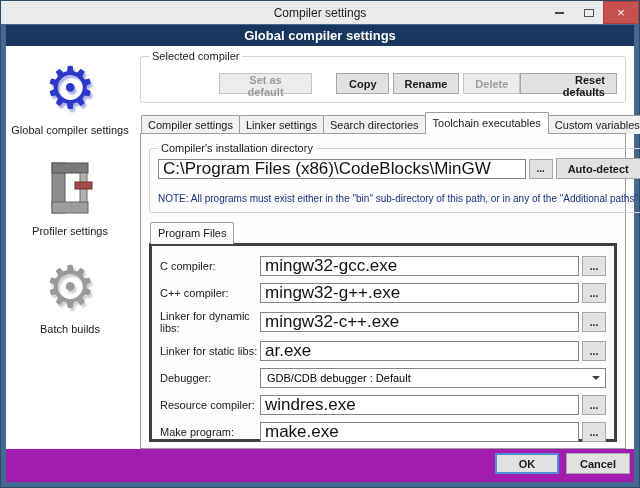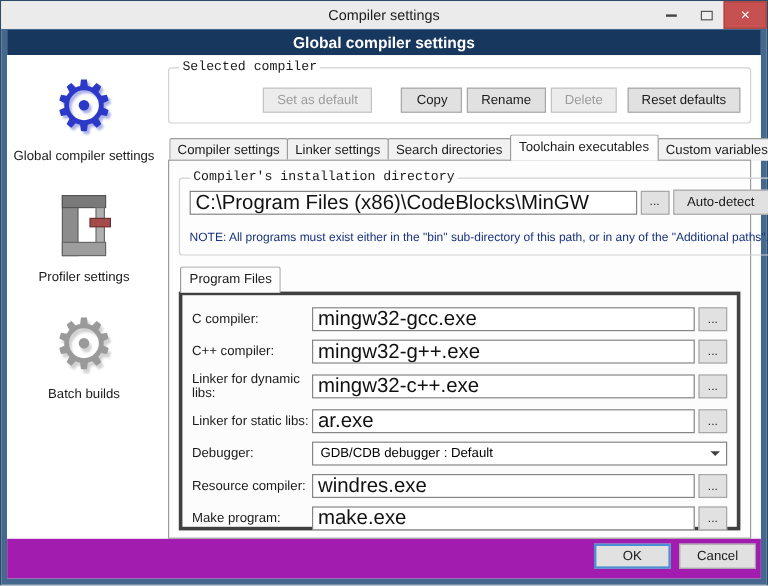--- a/index.html
+++ b/index.html
@@ -74,42 +74,42 @@
   
   .main {
     flex: 1; min-width: 0;
     display: flex; flex-direction: column;
     padding: 4px 8px 0 6px;
   }
   fieldset.group {
     border: 1px solid #d2d2d2; border-radius: 3px;
     margin: 0; padding: 4px 8px 8px;
   }
-  fieldset.group legend { font-size: 11px; color: #1a1a1a; padding: 0 3px; font-family: Liberation Mono, monospace; }
+  fieldset.group legend { font-size: 11px; color: #1a1a1a; padding: 0 3px; }
   
   .combo {
     height: 20px; border: 1px solid #858585; background: #fff;
     display: flex; align-items: center; position: relative;
     font-size: 11px; padding: 0 20px 0 6px; cursor: pointer;
     width: 100%;
   }
   .combo .caret-box {
     position: absolute; right: 1px; top: 1px; bottom: 1px; width: 16px;
     display: flex; align-items: center; justify-content: center; background: #fff;
   }
   .combo .caret {
     width: 0; height: 0;
     border-left: 4px solid transparent; border-right: 4px solid transparent;
     border-top: 4px solid #404040;
   }
   
   .btn {
     height: 21px; background: #e1e1e1; border: 1px solid #a7a7a7;
     font-size: 11px; font-family: "Liberation Sans", sans-serif;
-    padding: 0 11px; color: #1a1a1a; cursor: pointer;
+    padding: 0 11px; color: #1a1a1a; cursor: pointer; font-weight: bold;
   }
   .btn.disabled { color: #9d9d9d; background: #ececec; border-color: #c4c4c4; cursor: default; }
   .btn-row { display: flex; align-items: center; margin-top: 7px; }
   .b-setdefault { margin-left: 70px; }
   .b-copy { margin-left: 24px; padding-left: 12px; }
   .b-rename { margin-left: 4px; }
   .b-delete { margin-left: 4px; }
   .b-reset { margin-left: auto; text-align: right; }
   
   .tabs { display: flex; align-items: flex-end; margin-top: 9px; padding-left: 1px; }

